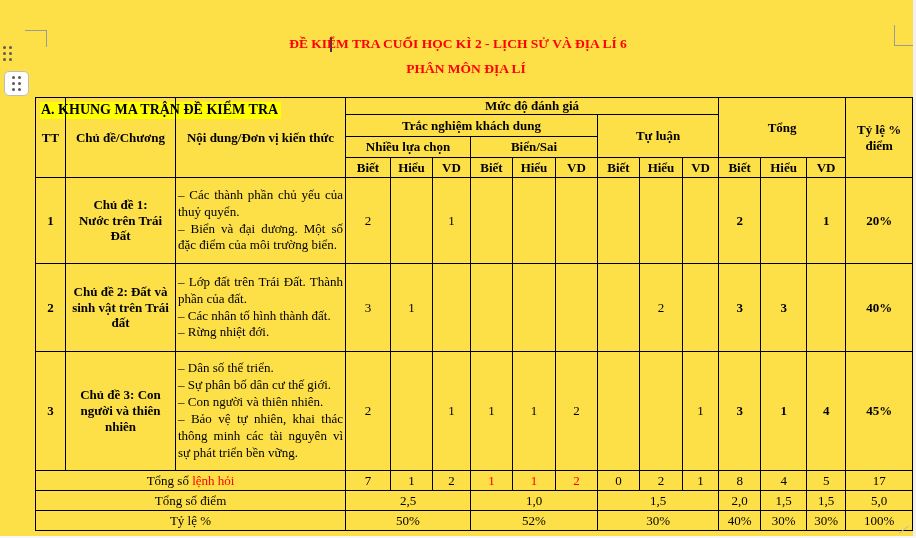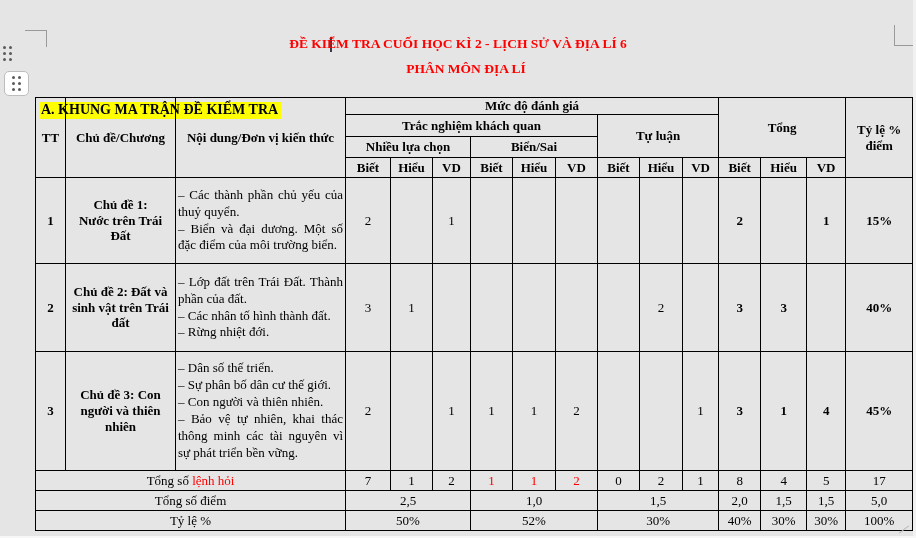--- a/index.html
+++ b/index.html
@@ -1,16 +1,16 @@
 <!DOCTYPE html>
 <html><head>
 <meta charset="utf-8">
 <style>
   html,body{margin:0;padding:0;background:#ffffff;}
-  .page{position:relative;width:916px;height:538px;background:#e5e5e5;overflow:hidden;
+  .page{position:relative;width:916px;height:538px;background:#fde047;overflow:hidden;
         font-family:"Liberation Serif","DejaVu Serif",serif;color:#000;}
   .edge-right{position:absolute;right:0;top:0;width:3px;height:100%;background:#f1f1f1;}
   .edge-bottom{position:absolute;left:0;bottom:0;width:100%;height:2px;background:#f7f7f7;}
 
   
   .corner{position:absolute;}
   .corner-tl{left:25px;top:30px;width:21px;height:16px;border-top:1px solid #9a9a9a;border-right:1px solid #9a9a9a;}
   .corner-tr{left:894px;top:25px;width:22px;height:20px;border-left:1px solid #9a9a9a;border-bottom:1px solid #9a9a9a;}
 
   
@@ -107,21 +107,21 @@
     <tbody>
         <tr class="h1">
       <th rowspan="4">TT</th>
       <th rowspan="4">Chủ đề/Chương</th>
       <th rowspan="4">Nội dung/Đơn vị kiến thức</th>
       <th colspan="9">Mức độ đánh giá</th>
       <th colspan="3" rowspan="3">Tổng</th>
       <th rowspan="4">Tỷ lệ % điểm</th>
     </tr>
     <tr class="h2">
-      <th colspan="6">Trắc nghiệm khách quan</th>
+      <th colspan="6">Trắc nghiệm khách dung</th>
       <th colspan="3" rowspan="2">Tự luận</th>
     </tr>
     <tr class="h3">
       <th colspan="3">Nhiều lựa chọn</th>
       <th colspan="3">Biển/Sai</th>
     </tr>
     <tr class="h4">
       <th>Biết</th>
       <th>Hiểu</th>
       <th>VD</th>
@@ -149,21 +149,21 @@
       <td>1</td>
       <td></td>
       <td></td>
       <td></td>
       <td></td>
       <td></td>
       <td></td>
       <td class="b">2</td>
       <td class="b"></td>
       <td class="b">1</td>
-      <td class="b">15%</td>
+      <td class="b">20%</td>
     </tr>
 
     <tr class="b2">
       <td class="b">2</td>
       <td class="topic">Chủ đề 2: Đất và sinh vật trên Trái đất</td>
       <td class="content">
             <div>– Lớp đất trên Trái Đất. Thành phần của đất.</div>
             <div>– Các nhân tố hình thành đất.</div>
             <div>– Rừng nhiệt đới.</div>
           </td>

